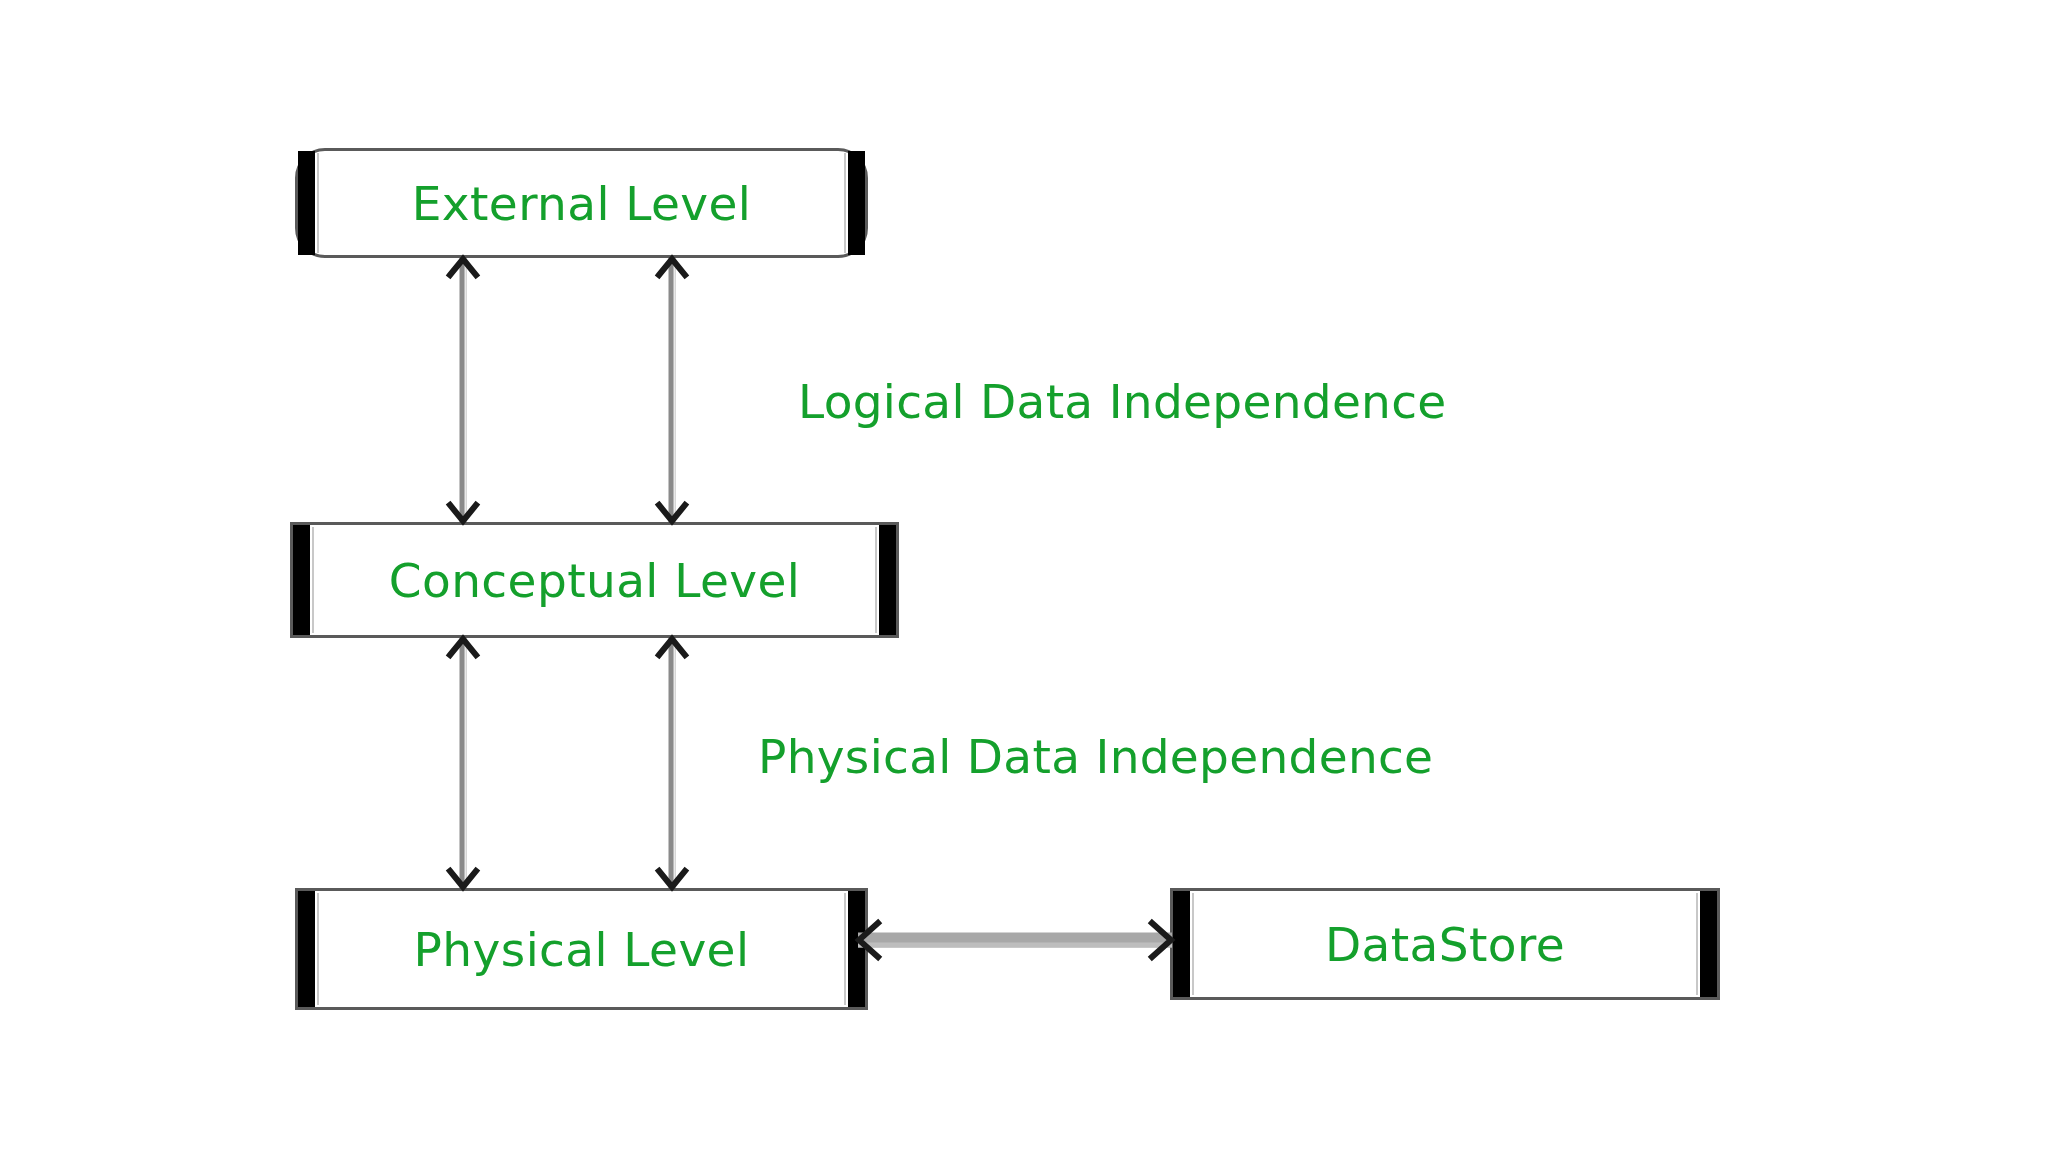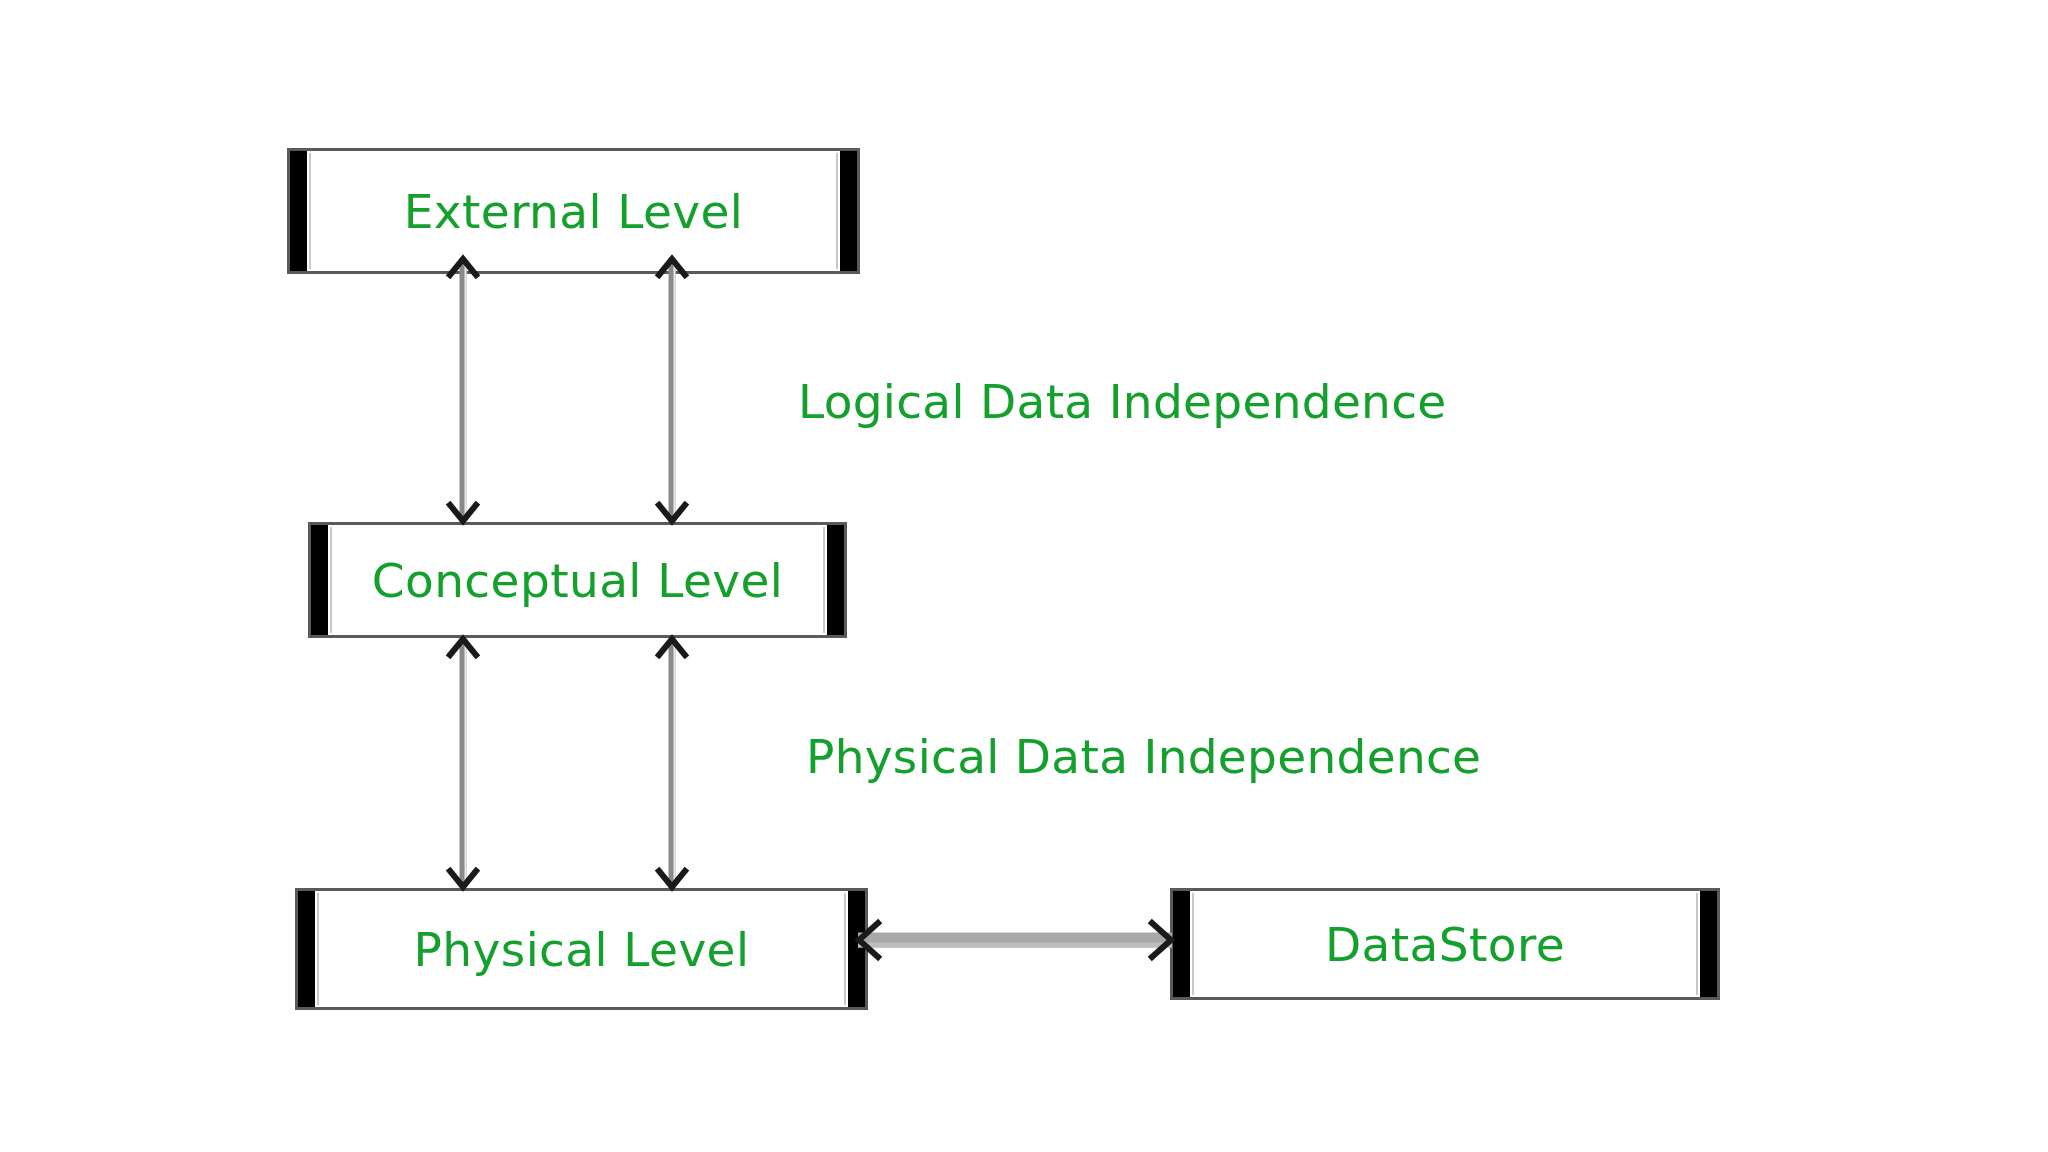--- a/index.html
+++ b/index.html
@@ -90,47 +90,47 @@
     width: 2048px;
     height: 1152px;
     pointer-events: none;
   }
 </style>
 </head>
 <body>
 
 <div id="canvas">
 
-  <div class="node" id="node-external-level" style="left: 287px; top: 148px; width: 573px; height: 126px;">
+  <div class="node" id="node-external-level" style="left: 295px; top: 148px; width: 573px; height: 110px; border-radius: 30px;">
     <div class="node-inner">
       <span class="node-label">External Level</span>
     </div>
   </div>
 
-  <div class="node" id="node-conceptual-level" style="left: 308px; top: 522px; width: 539px; height: 116px;">
+  <div class="node" id="node-conceptual-level" style="left: 290px; top: 522px; width: 609px; height: 116px;">
     <div class="node-inner">
       <span class="node-label">Conceptual Level</span>
     </div>
   </div>
 
   <div class="node" id="node-datastore" style="left: 1170px; top: 888px; width: 550px; height: 112px;">
     <div class="node-inner">
       <span class="node-label">DataStore</span>
     </div>
   </div>
 
   <div class="node" id="node-physical-level" style="left: 295px; top: 888px; width: 573px; height: 122px;">
     <div class="node-inner">
       <span class="node-label">Physical Level</span>
     </div>
   </div>
 
   <div class="caption" id="caption-logical" style="left: 762px; top: 378px; margin-left: 36px;">Logical Data Independence</div>
 
-  <div class="caption" id="caption-physical" style="left: 758px; top: 733px; margin-left: 48px;">Physical Data Independence</div>
+  <div class="caption" id="caption-physical" style="left: 758px; top: 733px;">Physical Data Independence</div>
 
   <svg id="arrows" viewBox="0 0 2048 1152" xmlns="http://www.w3.org/2000/svg">
       <g>
         <line x1="463" y1="258" x2="463" y2="522" stroke="#8a8a8a" stroke-width="7"></line>
         <line x1="465.5" y1="258" x2="465.5" y2="522" stroke="#e9e9e9" stroke-width="2"></line>
         <polyline points="450,275 463,259 476,275" fill="none" stroke="#1a1a1a" stroke-width="6" stroke-linecap="square" stroke-linejoin="miter"></polyline>
         <polyline points="450,505 463,521 476,505" fill="none" stroke="#1a1a1a" stroke-width="6" stroke-linecap="square" stroke-linejoin="miter"></polyline>
       </g>
       <g>
         <line x1="672" y1="258" x2="672" y2="522" stroke="#8a8a8a" stroke-width="7"></line>

